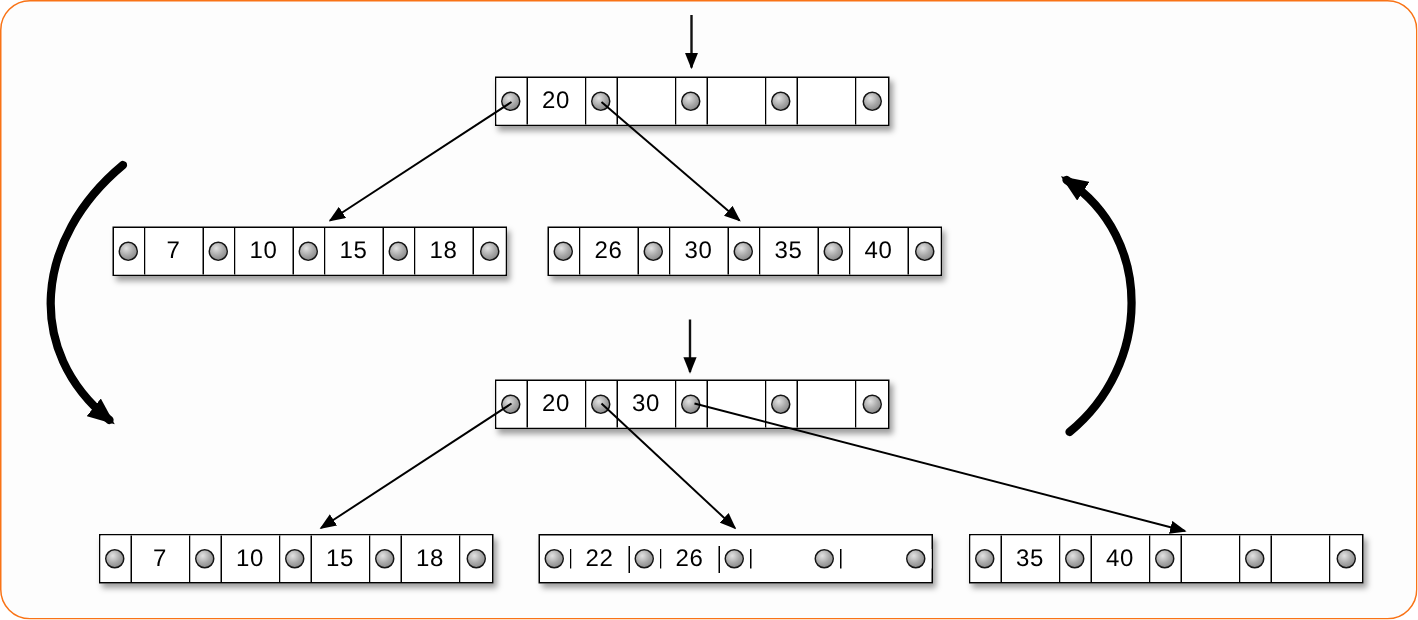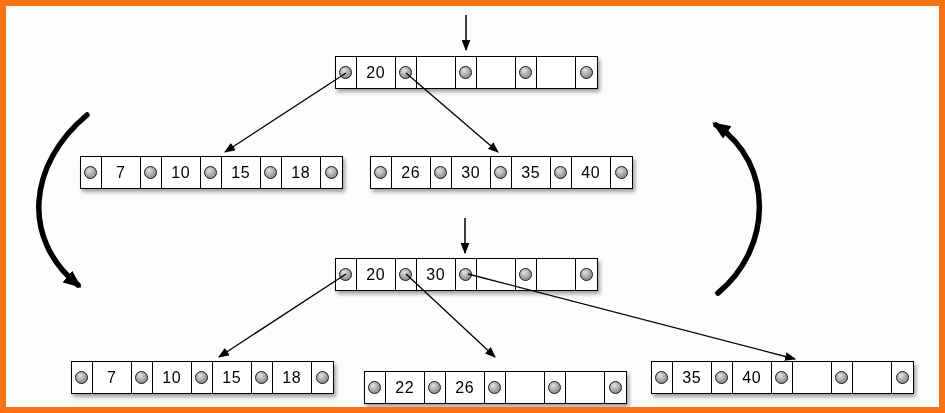--- a/index.html
+++ b/index.html
@@ -1,22 +1,22 @@
 <!DOCTYPE html>
 <html><head>
 <meta charset="utf-8">
 <style>
   html, body { margin: 0; padding: 0; background: #ffffff; }
   .canvas {
     position: relative;
     width: 945px; height: 413px;
     box-sizing: border-box;
     background: #fdfdfd;
-    border: 6px solid #f97316;
-    border-radius: 0;
+    border: 1px solid #f97316;
+    border-radius: 20px;
     overflow: hidden;
     font-family: "Liberation Sans", sans-serif;
   }
   .node {
     position: absolute;
     display: flex;
     align-items: stretch;
     height: 33px;
     box-sizing: border-box;
     background: #ffffff;
@@ -205,21 +205,21 @@
         <i class="dot"></i>
       </span>
     <span class="cell key">
         <b class="kv">18</b>
       </span>
     <span class="cell ptr">
         <i class="dot"></i>
       </span>
   </div>
 
-  <div class="node" style="left:358px; top:365px;">
+  <div class="node" style="left:358px; top:355px;align-items:center;">
     <span class="cell ptr">
         <i class="dot"></i>
       </span>
     <span class="cell key">
         <b class="kv">22</b>
       </span>
     <span class="cell ptr">
         <i class="dot"></i>
       </span>
     <span class="cell key">

